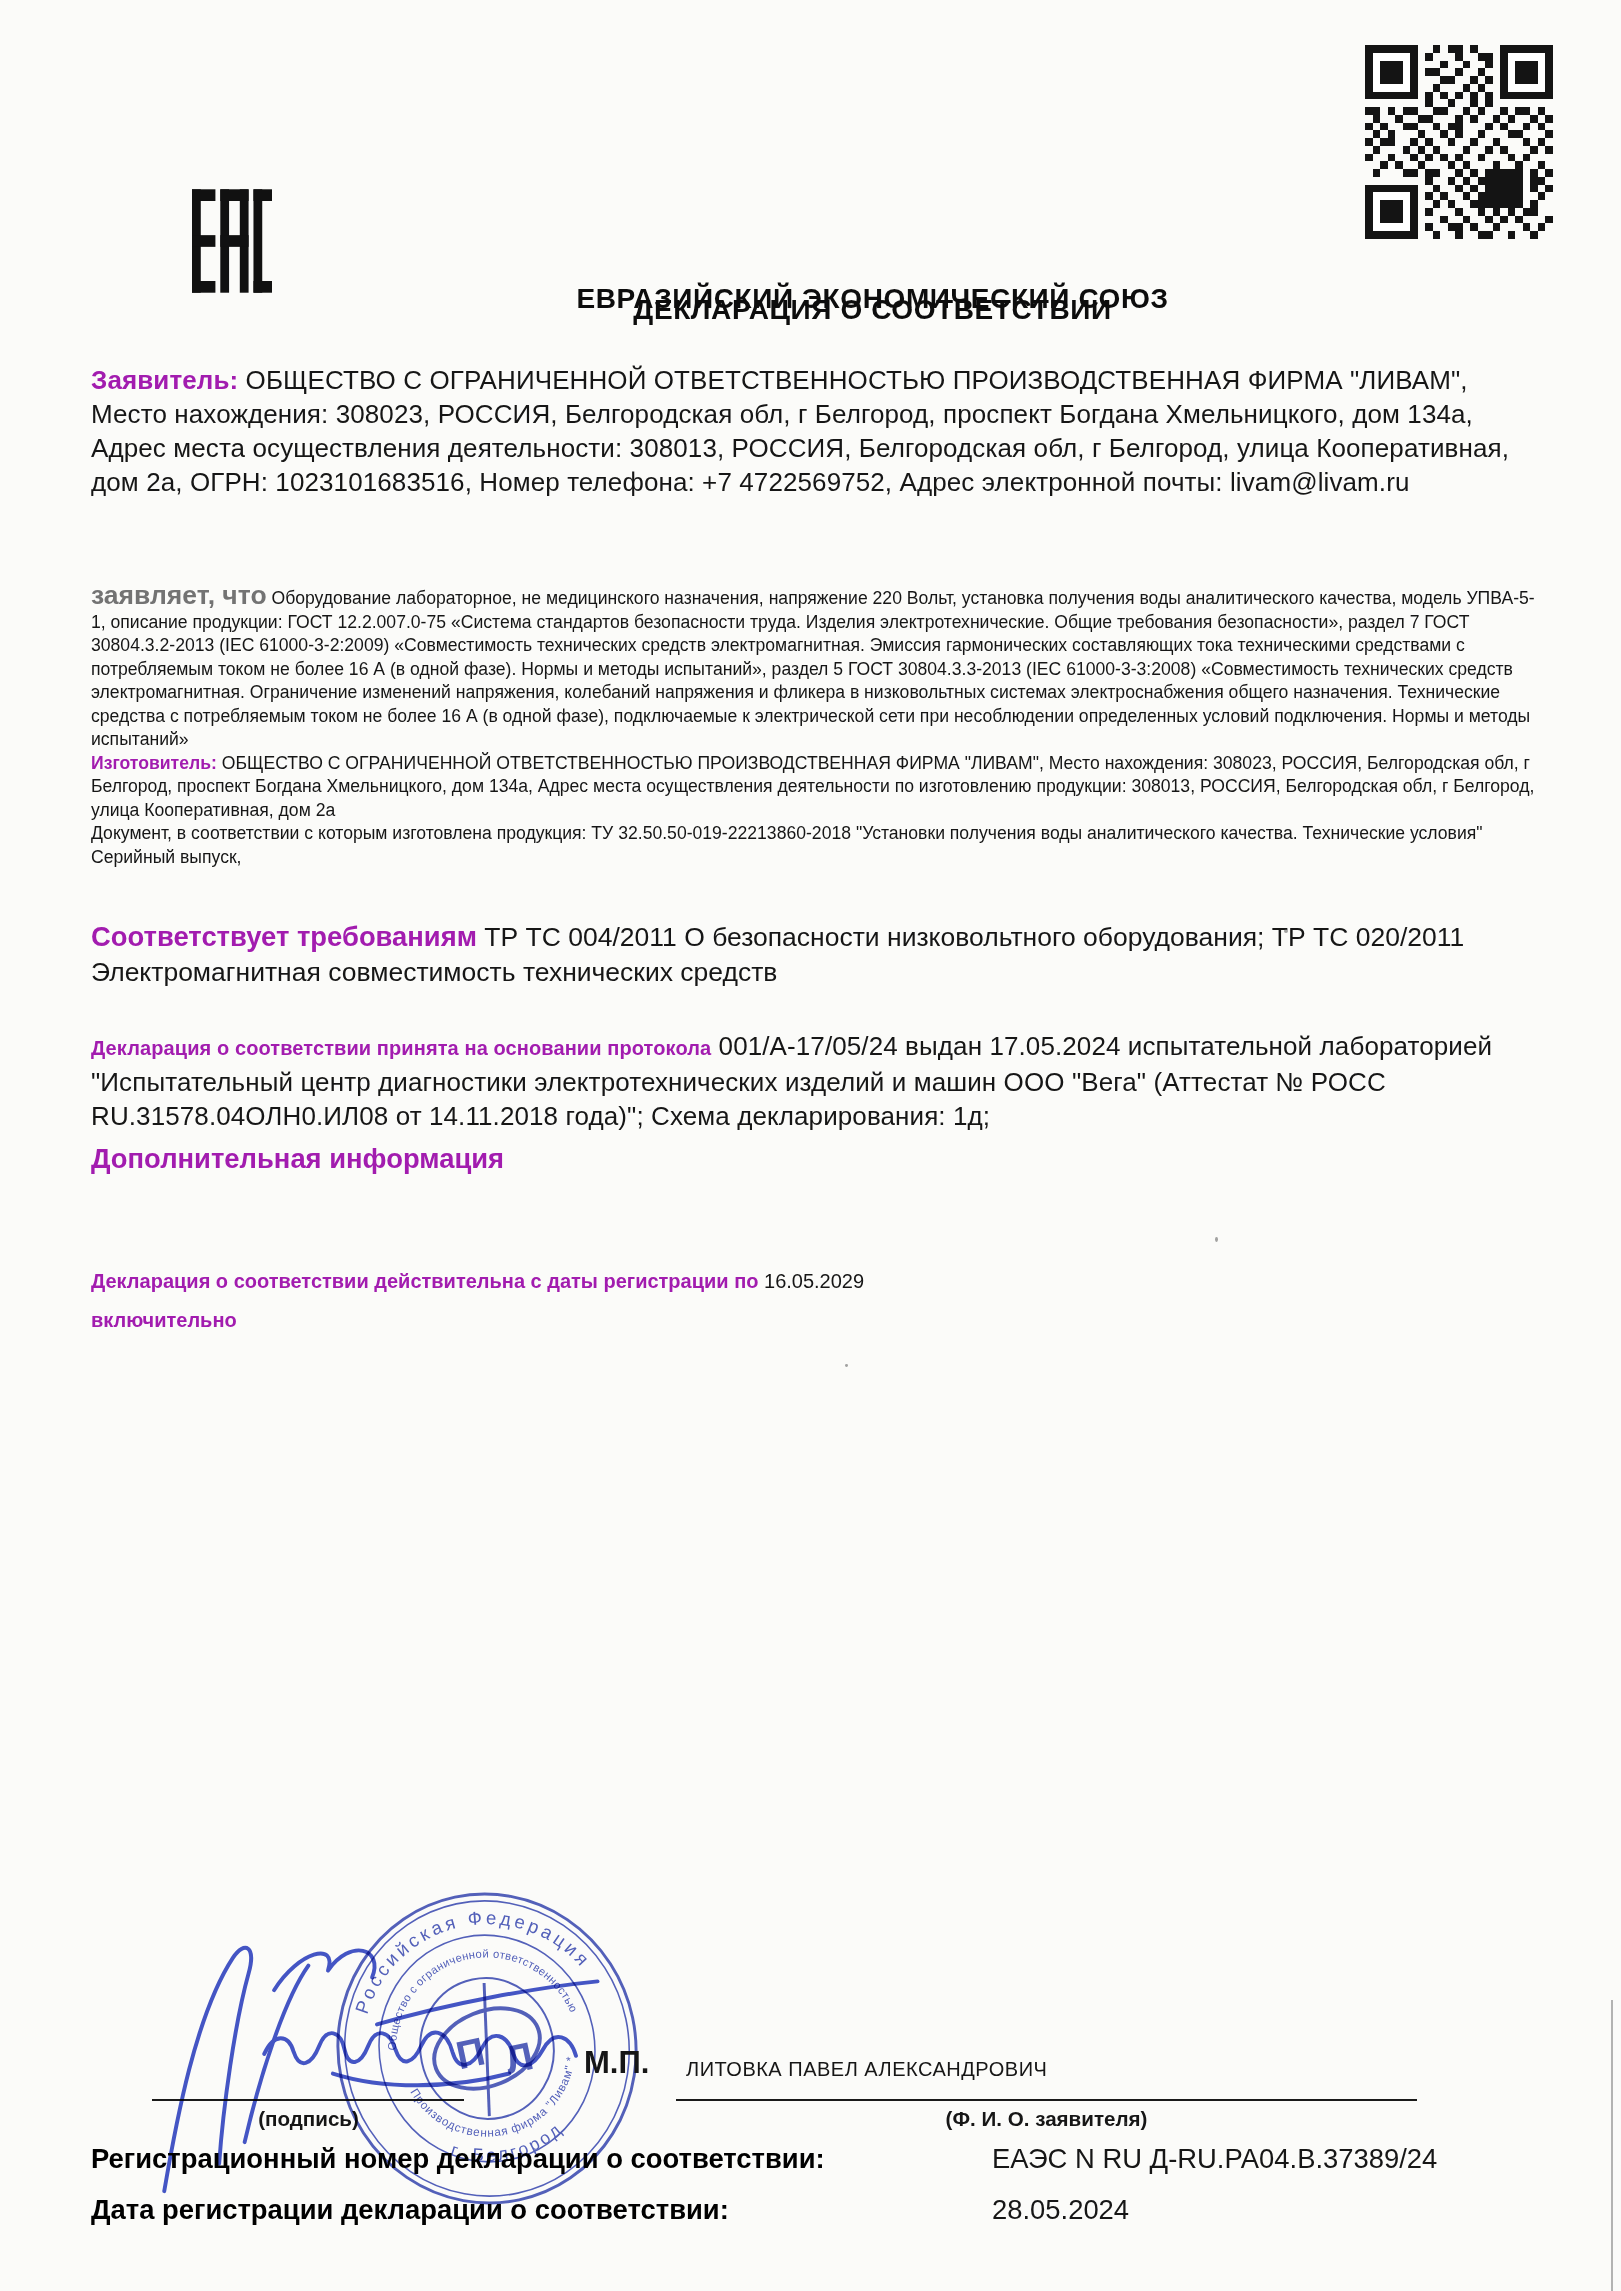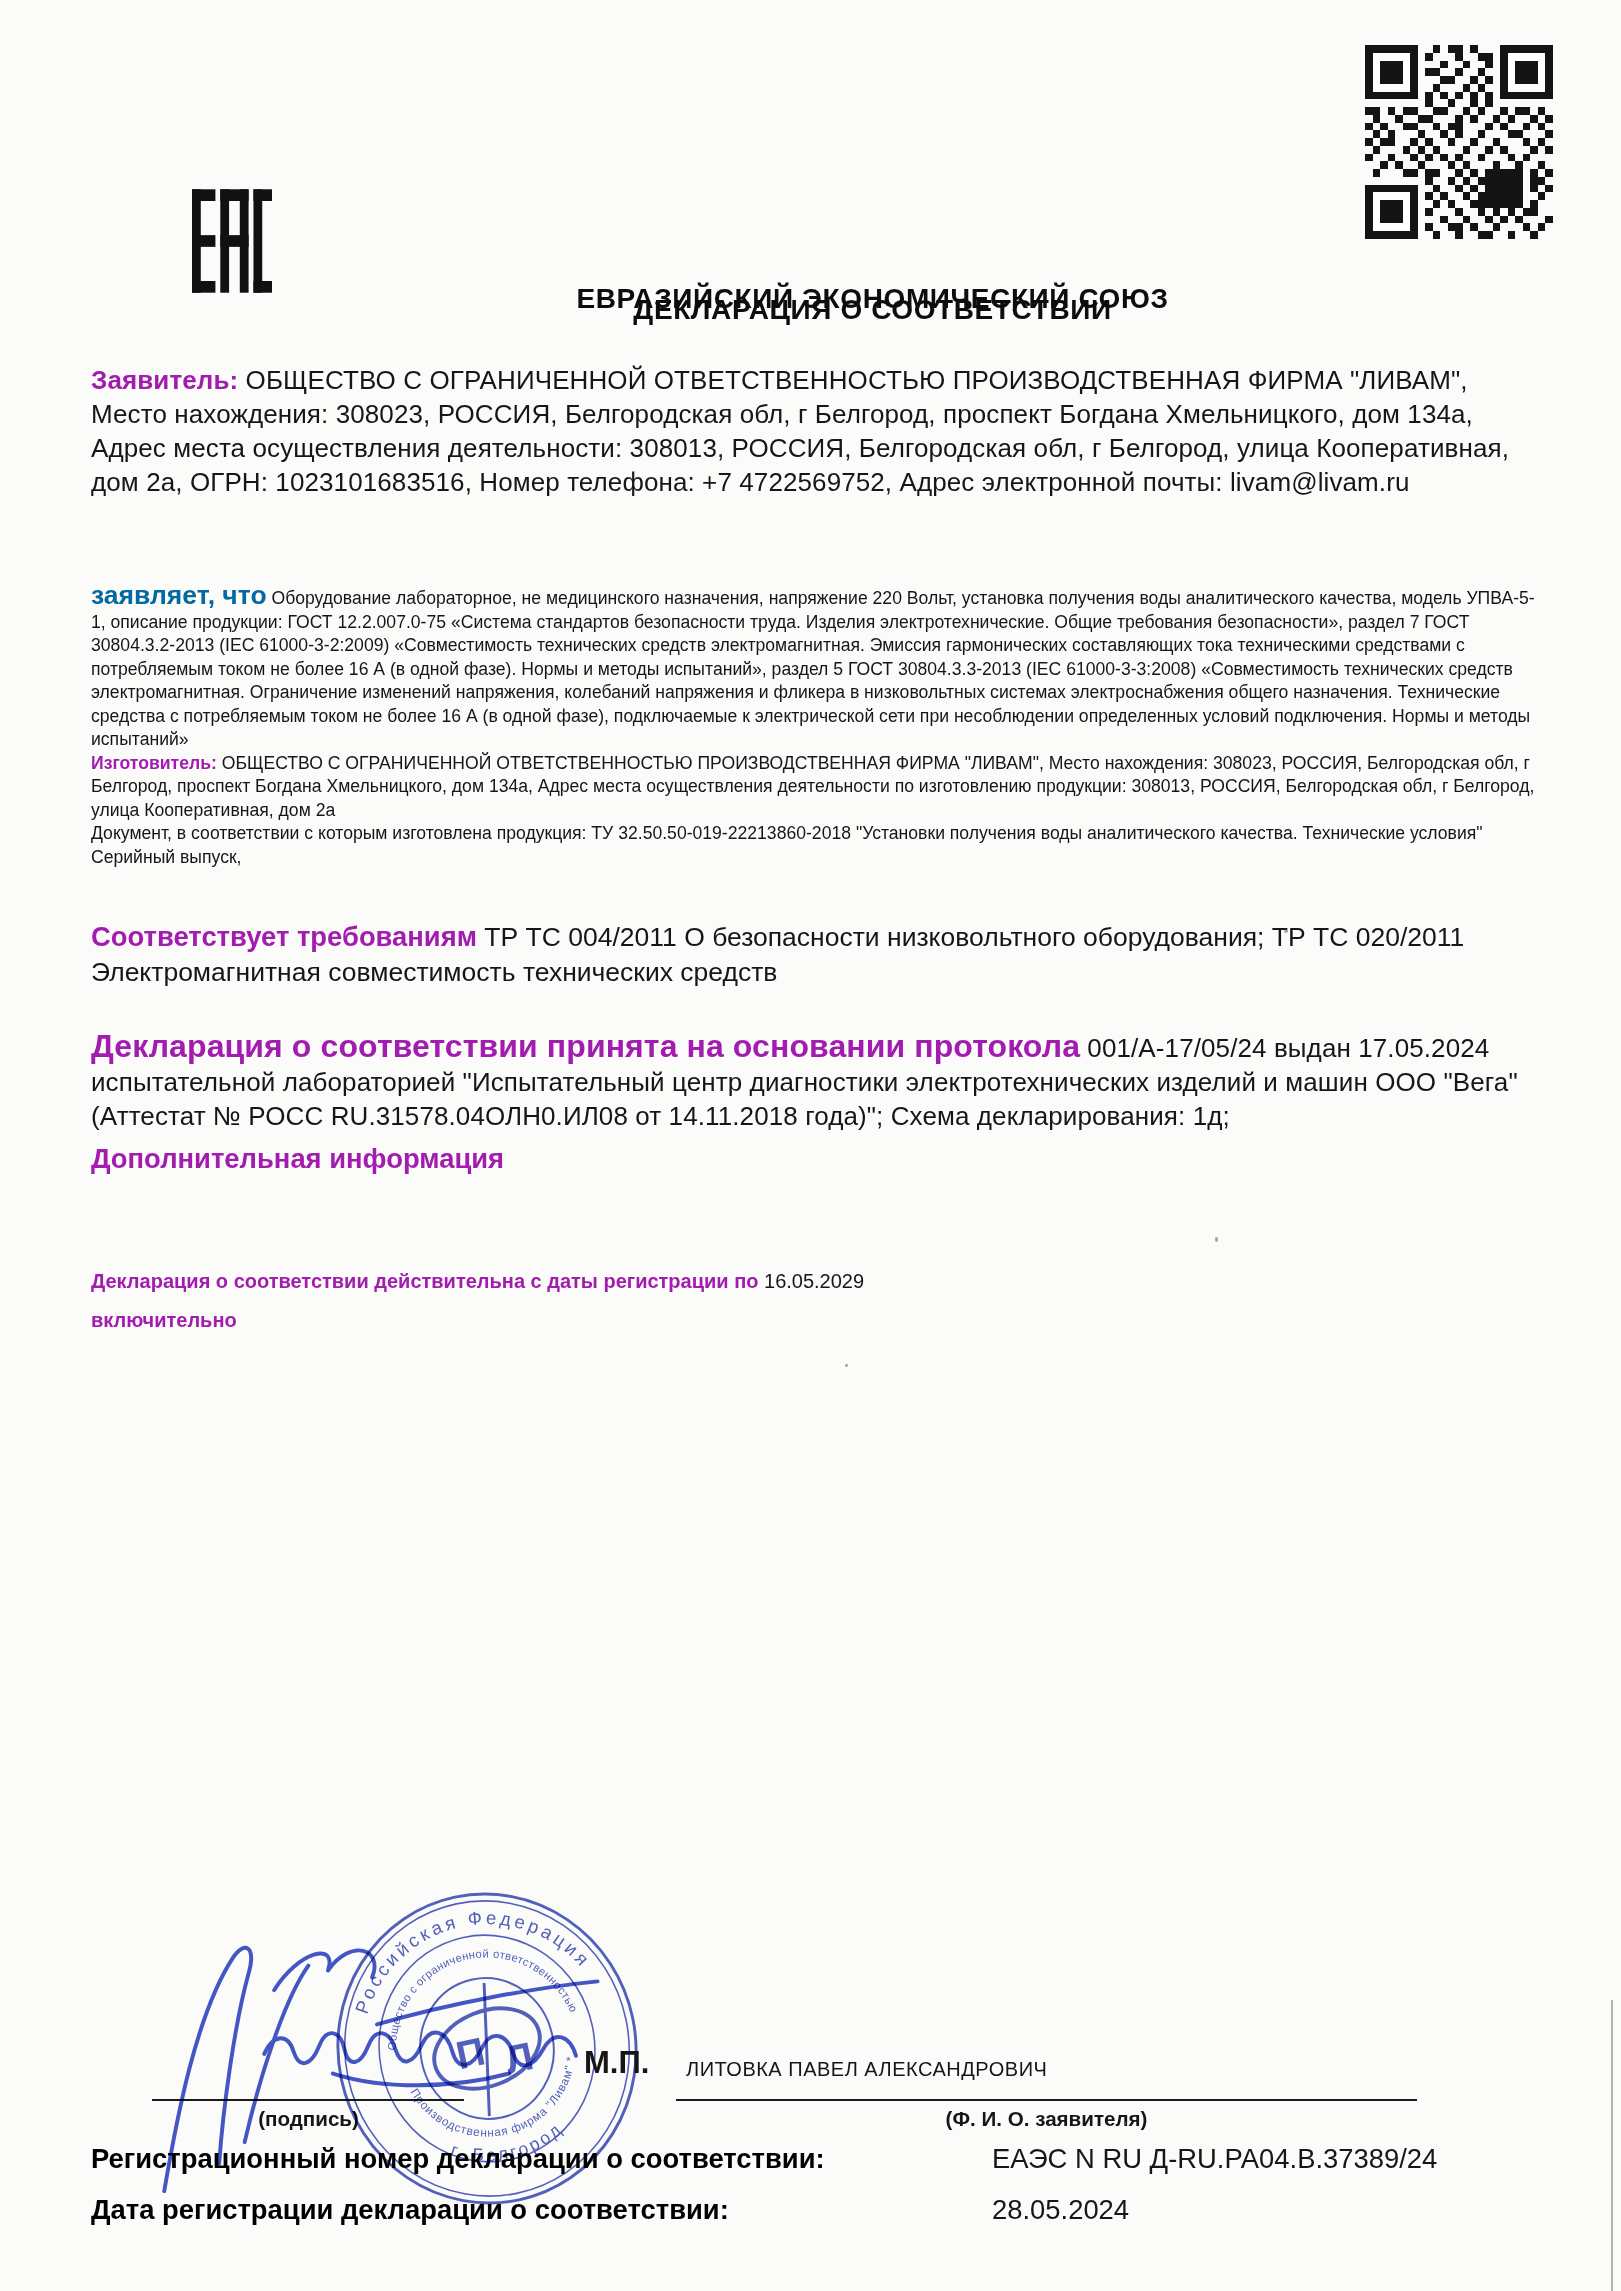--- a/index.html
+++ b/index.html
@@ -14,21 +14,21 @@
   .t-small{font-size:17.6px;line-height:23.5px;}
   .b{font-weight:bold;color:#a21caf;}
   p{margin:0;}
   .title{font-size:28px;font-weight:bold;letter-spacing:0.6px;color:#0d0d0d;text-align:center;}
   .caption{font-size:20.6px;font-weight:bold;text-align:center;}
   .sigline{border-top:2.9px solid #1a1a1a;height:0;}
   .foot-label{font-size:27.4px;font-weight:bold;color:#000;}
   .foot-value{font-size:27.4px;position:absolute;left:901px;top:0;white-space:nowrap;}
   .mp{font-size:31px;font-weight:bold;}
   .name{font-size:20px;letter-spacing:0.5px;white-space:nowrap;text-align:center;}
-  .lbl-big{font-size:26.5px;font-weight:bold;color:#0369a1;}
+  .lbl-big{font-size:26.5px;font-weight:bold;color:#737373;}
   .stamp-wrap{mix-blend-mode:multiply;opacity:.9;}
   .sig-wrap{mix-blend-mode:multiply;opacity:.95;}
   .speck{position:absolute;background:#5a5a5a;border-radius:50%;opacity:.55;}
   .edge-artifact{position:absolute;background:#8c8c8c;opacity:.65;}
   svg{display:block;}
 </style>
 </head>
 <body>
 
 <div class="abs" style="left:192px;top:189px;">
@@ -230,21 +230,21 @@
   <p><span class="b">Изготовитель:</span><span> ОБЩЕСТВО С ОГРАНИЧЕННОЙ ОТВЕТСТВЕННОСТЬЮ ПРОИЗВОДСТВЕННАЯ ФИРМА "ЛИВАМ", Место нахождения: 308023, РОССИЯ, Белгородская обл, г Белгород, проспект Богдана Хмельницкого, дом 134а, Адрес места осуществления деятельности по изготовлению продукции: 308013, РОССИЯ, Белгородская обл, г Белгород, улица Кооперативная, дом 2а</span></p>
   <p>Документ, в соответствии с которым изготовлена продукция: ТУ 32.50.50-019-22213860-2018 "Установки получения воды аналитического качества. Технические условия"</p>
   <p>Серийный выпуск,</p>
 </div>
 
 <div class="sec" style="top:919px;font-size:26.5px;line-height:35px;">
   <p><span class="b" style="font-size:27.4px;">Соответствует требованиям</span><span>  ТР ТС 004/2011 О безопасности низковольтного оборудования; ТР ТС 020/2011 Электромагнитная совместимость технических средств</span></p>
 </div>
 
 <div class="sec t-main" style="top:1029px;">
-  <p><span class="b" style="font-size:32px;">Декларация о соответствии принята на основании протокола</span><span> 001/А-17/05/24 выдан 17.05.2024 испытательной лабораторией "Испытательный центр диагностики электротехнических изделий и машин ООО "Вега" (Аттестат № РОСС RU.31578.04ОЛН0.ИЛ08 от 14.11.2018 года)"; Схема декларирования: 1д;</span></p>
+  <p><span class="b" style="font-size:20px;">Декларация о соответствии принята на основании протокола</span><span> 001/А-17/05/24 выдан 17.05.2024 испытательной лабораторией "Испытательный центр диагностики электротехнических изделий и машин ООО "Вега" (Аттестат № РОСС RU.31578.04ОЛН0.ИЛ08 от 14.11.2018 года)"; Схема декларирования: 1д;</span></p>
 </div>
 
 <div class="sec" style="top:1143px;">
   <p class="b" style="font-size:27.4px;">Дополнительная информация</p>
 </div>
 
 <div class="sec" style="top:1262px;font-size:20px;line-height:39px;">
   <p><span class="b">Декларация о соответствии действительна с даты регистрации по</span><span> 16.05.2029</span><br><span class="b">включительно</span></p>
 </div>
 

